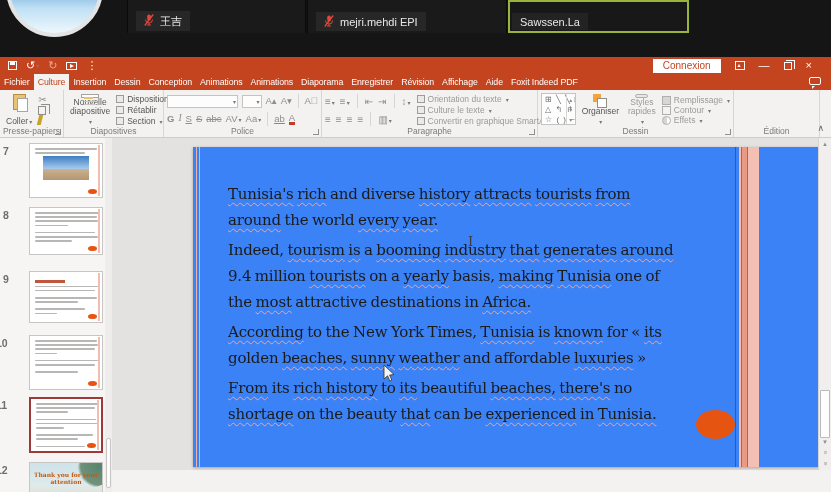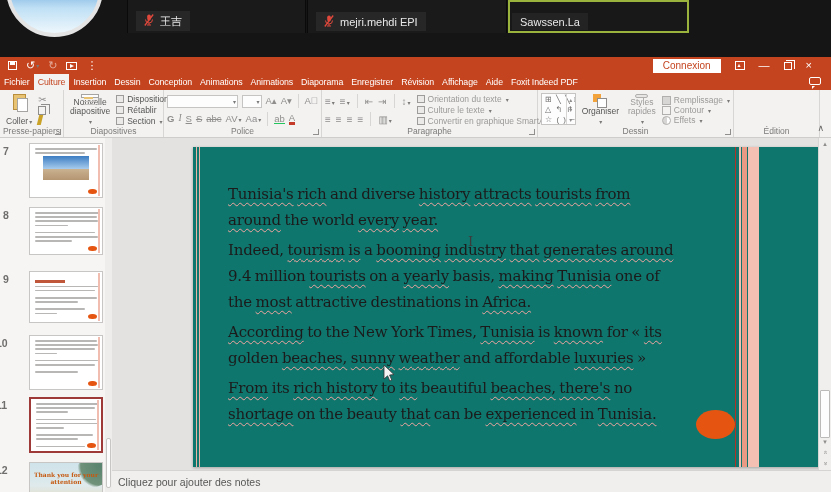--- a/index.html
+++ b/index.html
@@ -116,21 +116,21 @@
   .timg{width:46px;height:24px;margin:2px auto 0;background:linear-gradient(180deg,#3d7dc2 0%,#a9cdee 55%,#c9b08e 56%,#b59673 100%);}
   .tphoto{position:absolute;inset:0;background:linear-gradient(180deg,#cfe3ea 0%,#dfeaec 45%,#e8cfa0 100%);overflow:hidden;}
   .tphoto:after{content:"";position:absolute;right:-8px;top:-6px;width:34px;height:30px;border-radius:50%;
                 background:radial-gradient(circle at 70% 30%,#3a6b4f 0%,#557c5e 60%,transparent 70%);opacity:.8;}
   .tcaption{position:relative;display:block;margin-top:8px;text-align:center;font-size:6px;font-weight:bold;
             color:#c55a11;font-family:"DejaVu Serif",serif;z-index:1;}
   .tscroll{position:absolute;right:0;top:0;bottom:0;width:7px;background:#eeedec;}
   .tthumb{position:absolute;left:1px;right:1px;top:300px;height:50px;background:#fdfdfd;border:1px solid #c8c6c4;border-radius:2px;}
 
   .edit{position:absolute;left:112px;top:81px;width:719px;height:332px;background:#e3e2e1;}
-  .slide{position:absolute;left:81px;top:9px;width:629px;height:320px;background:#0f766e;box-shadow:0 1px 3px rgba(0,0,0,.28);}
+  .slide{position:absolute;left:81px;top:9px;width:629px;height:320px;background:#3b82f6;box-shadow:0 1px 3px rgba(0,0,0,.28);}
   .lstripe1{position:absolute;left:3px;top:0;bottom:0;width:1px;background:#e9b3a6;}
   .lstripe2{position:absolute;left:6px;top:0;bottom:0;width:1px;background:#e9b3a6;}
   .rline{position:absolute;left:542px;top:0;bottom:0;width:1px;background:#b23325;}
   .rs1{position:absolute;left:546px;top:0;bottom:0;width:2px;background:#f3bdb0;}
   .rs2{position:absolute;left:549px;top:0;bottom:0;width:5px;background:#e99a85;}
   .rs3{position:absolute;left:555px;top:0;bottom:0;width:11px;background:#f3c0b3;}
   .stext{position:absolute;left:35px;top:34px;width:455px;font-family:"DejaVu Serif",serif;
          font-size:15px;line-height:26px;color:#1b1b1b;letter-spacing:-.2px;word-spacing:-1px;}
   .stext p{margin:0 0 4px;}
   .mw{text-decoration:underline;text-decoration-style:wavy;text-decoration-color:var(--squiggle,#efa49e);
@@ -494,21 +494,18 @@
       <span class="sbtn">▴</span>
       <div class="vthumb"></div>
       <div class="sbot">
         <span class="sbtn">▾</span>
         <span class="sbtn rot1">«</span>
         <span class="sbtn rot2">«</span>
       </div>
     </div>
   </div>
 
-  <div class="notes">
-    <span>Cliquez pour ajouter des notes</span>
-  </div>
 </div>
 
 <svg class="cursor-arrow" width="12" height="18" viewBox="0 0 12 18">
   <path d="M1 0 L1 14 L4.6 10.8 L6.8 16 L8.8 15.1 L6.6 10 L11 9.6 Z" fill="#f4f4f4" stroke="#333" stroke-width="0.8"></path>
 </svg>
 <span class="cursor-ibeam">I</span>
 
 </body></html>

